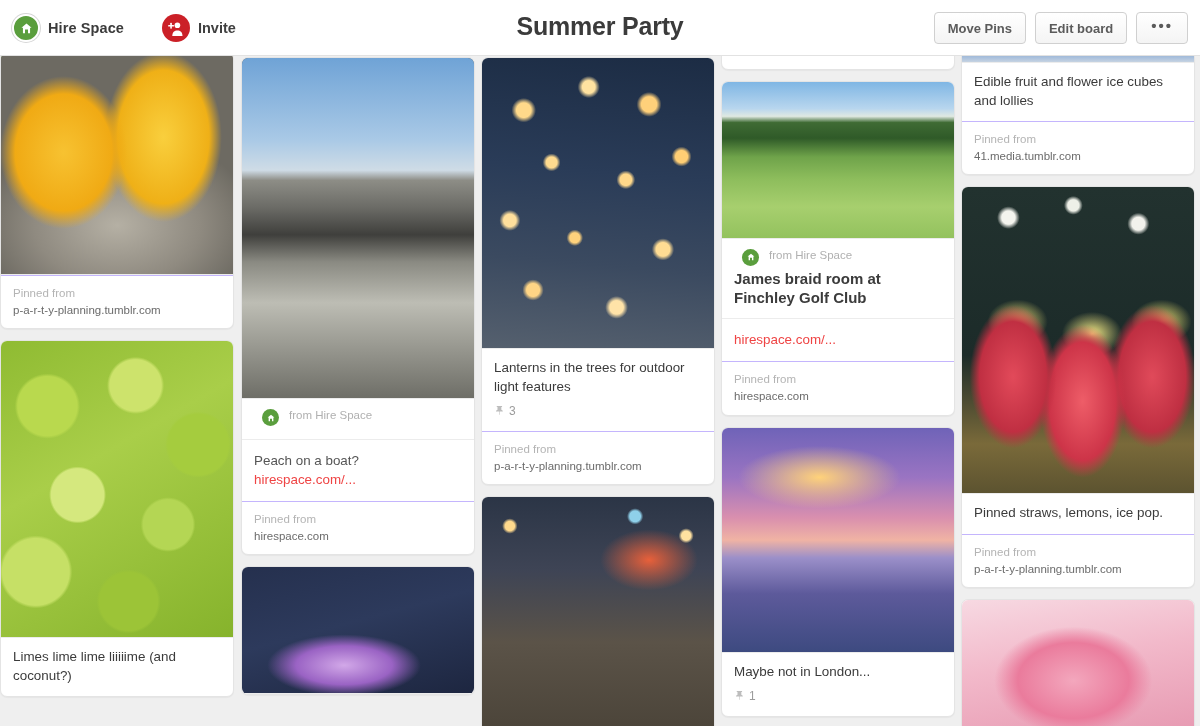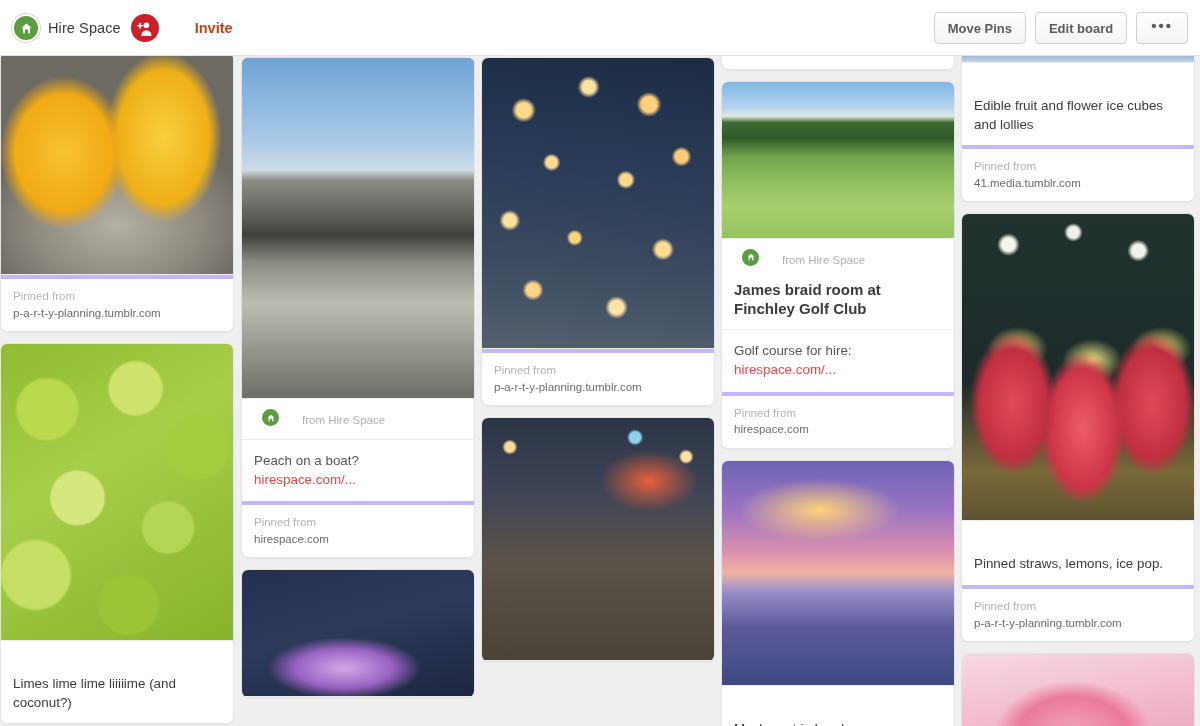--- a/index.html
+++ b/index.html
@@ -29,33 +29,33 @@
   .avatar-user {
     width: 28px; height: 28px; border-radius: 50%;
     background: #5a9e3d;
     border: 2px solid #fff;
     box-shadow: 0 0 0 1px #d6d6d6;
     display: flex; align-items: center; justify-content: center;
     flex: none;
   }
   .avatar-user svg { display: block; }
   .hdr-username {
-    font-size: 14.5px; font-weight: normal; color: #3b3b3b;
+    font-size: 14.5px; font-weight: bold; color: #3b3b3b;
     letter-spacing: 0.1px;
-    margin-right: 2px;
+    margin-right: 30px;
   }
   .invite-wrap { display: flex; align-items: center; gap: 8px; }
   .invite-icon {
     width: 28px; height: 28px; border-radius: 50%;
     background: #cb2027;
     display: flex; align-items: center; justify-content: center;
     flex: none;
   }
   .invite-label {
-    font-size: 14.5px; font-weight: bold; color: #c2410c; margin-left: 28px;
+    font-size: 14.5px; font-weight: bold; color: #404040;
   }
 
   .board-title {
     position: absolute;
     left: 0; right: 0; top: 12px;
     text-align: center;
     font-size: 25px; font-weight: bold;
     color: #3b3b3b;
     letter-spacing: -0.2px;
     pointer-events: none;
@@ -105,50 +105,49 @@
     display: block;
     width: 100%;
     border-bottom: 1px solid #ececec;
     background-size: cover;
     background-position: center;
   }
   .pin-body { padding: 10px 12px 11px 12px; }
   .pin-desc {
     font-size: 13.4px; line-height: 1.38;
     color: #3b3b3b;
-    margin-top: 24px;
   }
   .pin-title {
     font-size: 15px; font-weight: bold; line-height: 1.26;
     color: #3b3b3b;
-    margin-top: 15px;
+    margin-top: 4px;
   }
   .place-hdr {
-    display: flex; align-items: flex-end; gap: 23px;
+    display: flex; align-items: flex-start; gap: 10px;
     margin-bottom: 2px;
     padding-left: 8px;
   }
   .place-avatar {
     width: 17px; height: 17px; border-radius: 50%;
     background: #5a9e3d;
     display: flex; align-items: center; justify-content: center;
     flex: none;
   }
   .place-from {
     font-size: 11.5px; color: #b0b0b0;
   }
   .pin-sub {
     border-top: 1px solid #ececec;
     padding: 11px 12px 12px 12px;
     font-size: 13.4px; line-height: 1.42;
     color: #555;
   }
   .pin-sub .u { color: #ef4444; }
   .pin-foot {
-    border-top: 4px solid #c4b5fd;
+    border-top: 1px solid #c4b5fd;
     padding: 9px 12px 10px 12px;
   }
   .foot-label { font-size: 11.5px; color: #b4b4b4; line-height: 1.45; }
   .foot-src { font-size: 11.5px; color: #6b6b6b; font-weight: normal; line-height: 1.45; }
   .repins {
     display: flex; align-items: center; gap: 4px;
     margin-top: 6px;
   }
   .repin-count { font-size: 12px; color: #9b9b9b; }
 
@@ -259,20 +258,21 @@
           <circle cx="11" cy="5.6" r="3" fill="#fff"></circle>
           <path d="M5.6 17 C5.6 12.6 8 11 11 11 C14 11 16.4 12.6 16.4 17 Z" fill="#fff"></path>
           <rect x="1.2" y="5.2" width="6.2" height="1.7" rx="0.6" fill="#fff"></rect>
           <rect x="3.45" y="2.95" width="1.7" height="6.2" rx="0.6" fill="#fff"></rect>
         </svg>
       </span>
       <span class="invite-label">Invite</span>
     </div>
   </div>
 
+  <div class="board-title">Summer Party</div>
 
   <div class="hdr-right">
     <button class="btn">Move Pins</button>
     <button class="btn">Edit board</button>
     <button class="btn btn-dots">•••</button>
   </div>
 </div>
 
 <div class="board">
 
@@ -320,20 +320,31 @@
 
     <div class="pin">
       <div class="pin-img img-purple-jar" style="height:127px;"></div>
     </div>
   </div>
 
   <div class="col" id="col3" style="left:481px; top:1px;">
 
     <div class="pin">
       <div class="pin-img img-lanterns" style="height:291px;"></div>
+      <div class="pin-body">
+        <div class="pin-desc">Lanterns in the trees for outdoor light features</div>
+        <div class="repins">
+          <span>
+            <svg width="11" height="11" viewBox="0 0 12 12">
+              <path d="M3 1.2 L3 2.1 L3.8 2.1 L3.8 5.2 L2.2 6.3 L2.2 7.0 L5.6 7.0 L5.6 10.6 L6.2 10.6 L6.2 7.0 L9.6 7.0 L9.6 6.3 L8.0 5.2 L8.0 2.1 L8.8 2.1 L8.8 1.2 Z" fill="#bdbdbd"></path>
+            </svg>
+          </span>
+          <span class="repin-count">3</span>
+        </div>
+      </div>
       <div class="pin-foot">
         <div class="foot-label">Pinned from</div>
         <div class="foot-src">p-a-r-t-y-planning.tumblr.com</div>
       </div>
     </div>
 
     <div class="pin">
       <div class="pin-img img-party-boat" style="height:243px;"></div>
     </div>
   </div>
@@ -353,21 +364,20 @@
           <span class="place-avatar">
             <svg width="10" height="10" viewBox="0 0 16 16">
                 <path d="M8 2.6 L13.4 7.3 L11.8 7.3 L11.8 13 L9.6 13 L9.6 9.1 L6.4 9.1 L6.4 13 L4.2 13 L4.2 7.3 L2.6 7.3 Z" fill="#ffffff"></path>
               </svg>
           </span>
           <span class="place-from">from Hire Space</span>
         </div>
         <div class="pin-title">James braid room at Finchley Golf Club</div>
       </div>
       <div class="pin-sub">
-        <div>Golf course for hire:</div>
         <div class="u">hirespace.com/...</div>
       </div>
       <div class="pin-foot">
         <div class="foot-label">Pinned from</div>
         <div class="foot-src">hirespace.com</div>
       </div>
     </div>
 
     <div class="pin">
       <div class="pin-img img-surfers" style="height:225px;"></div>

